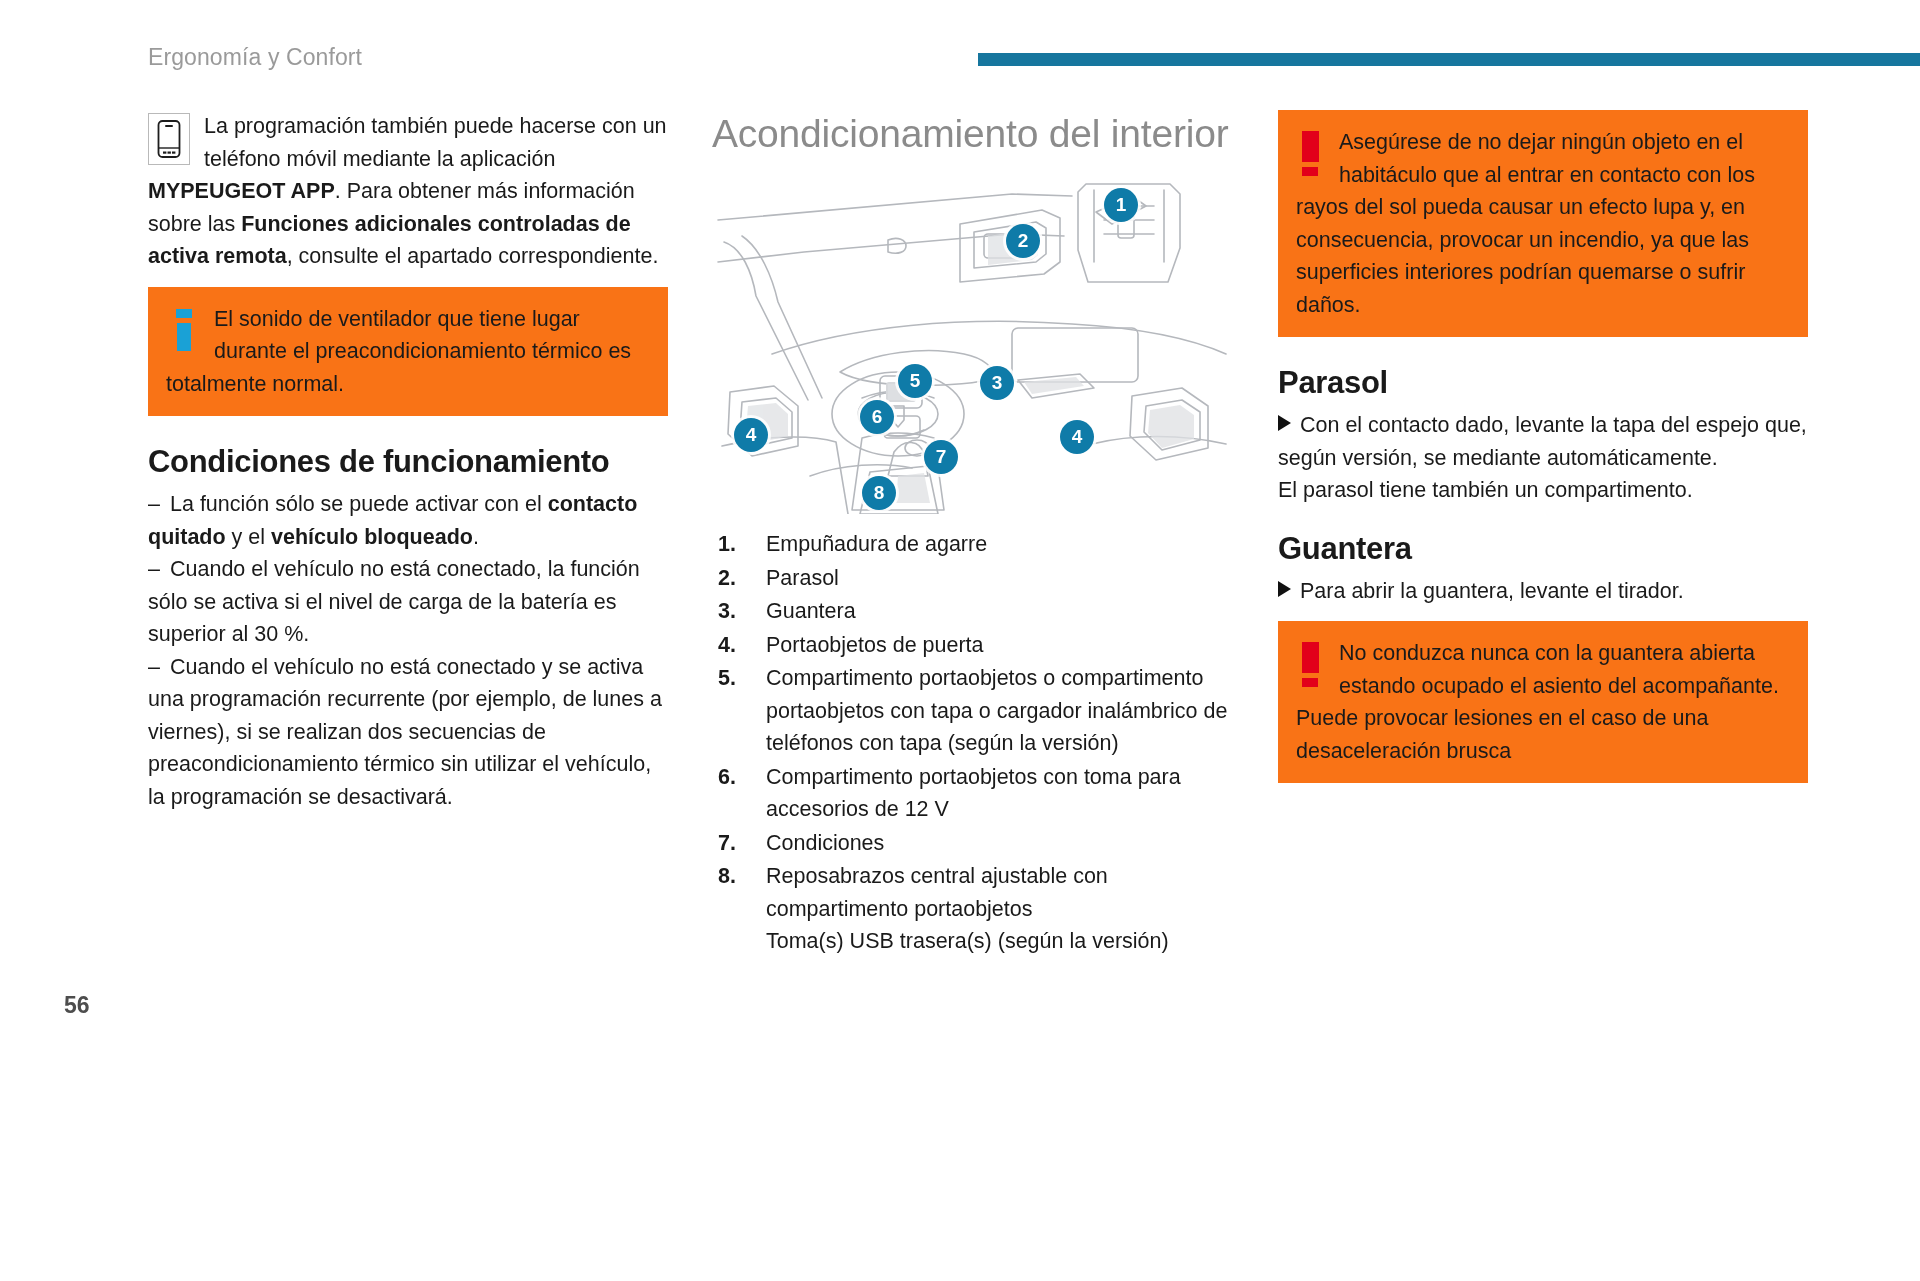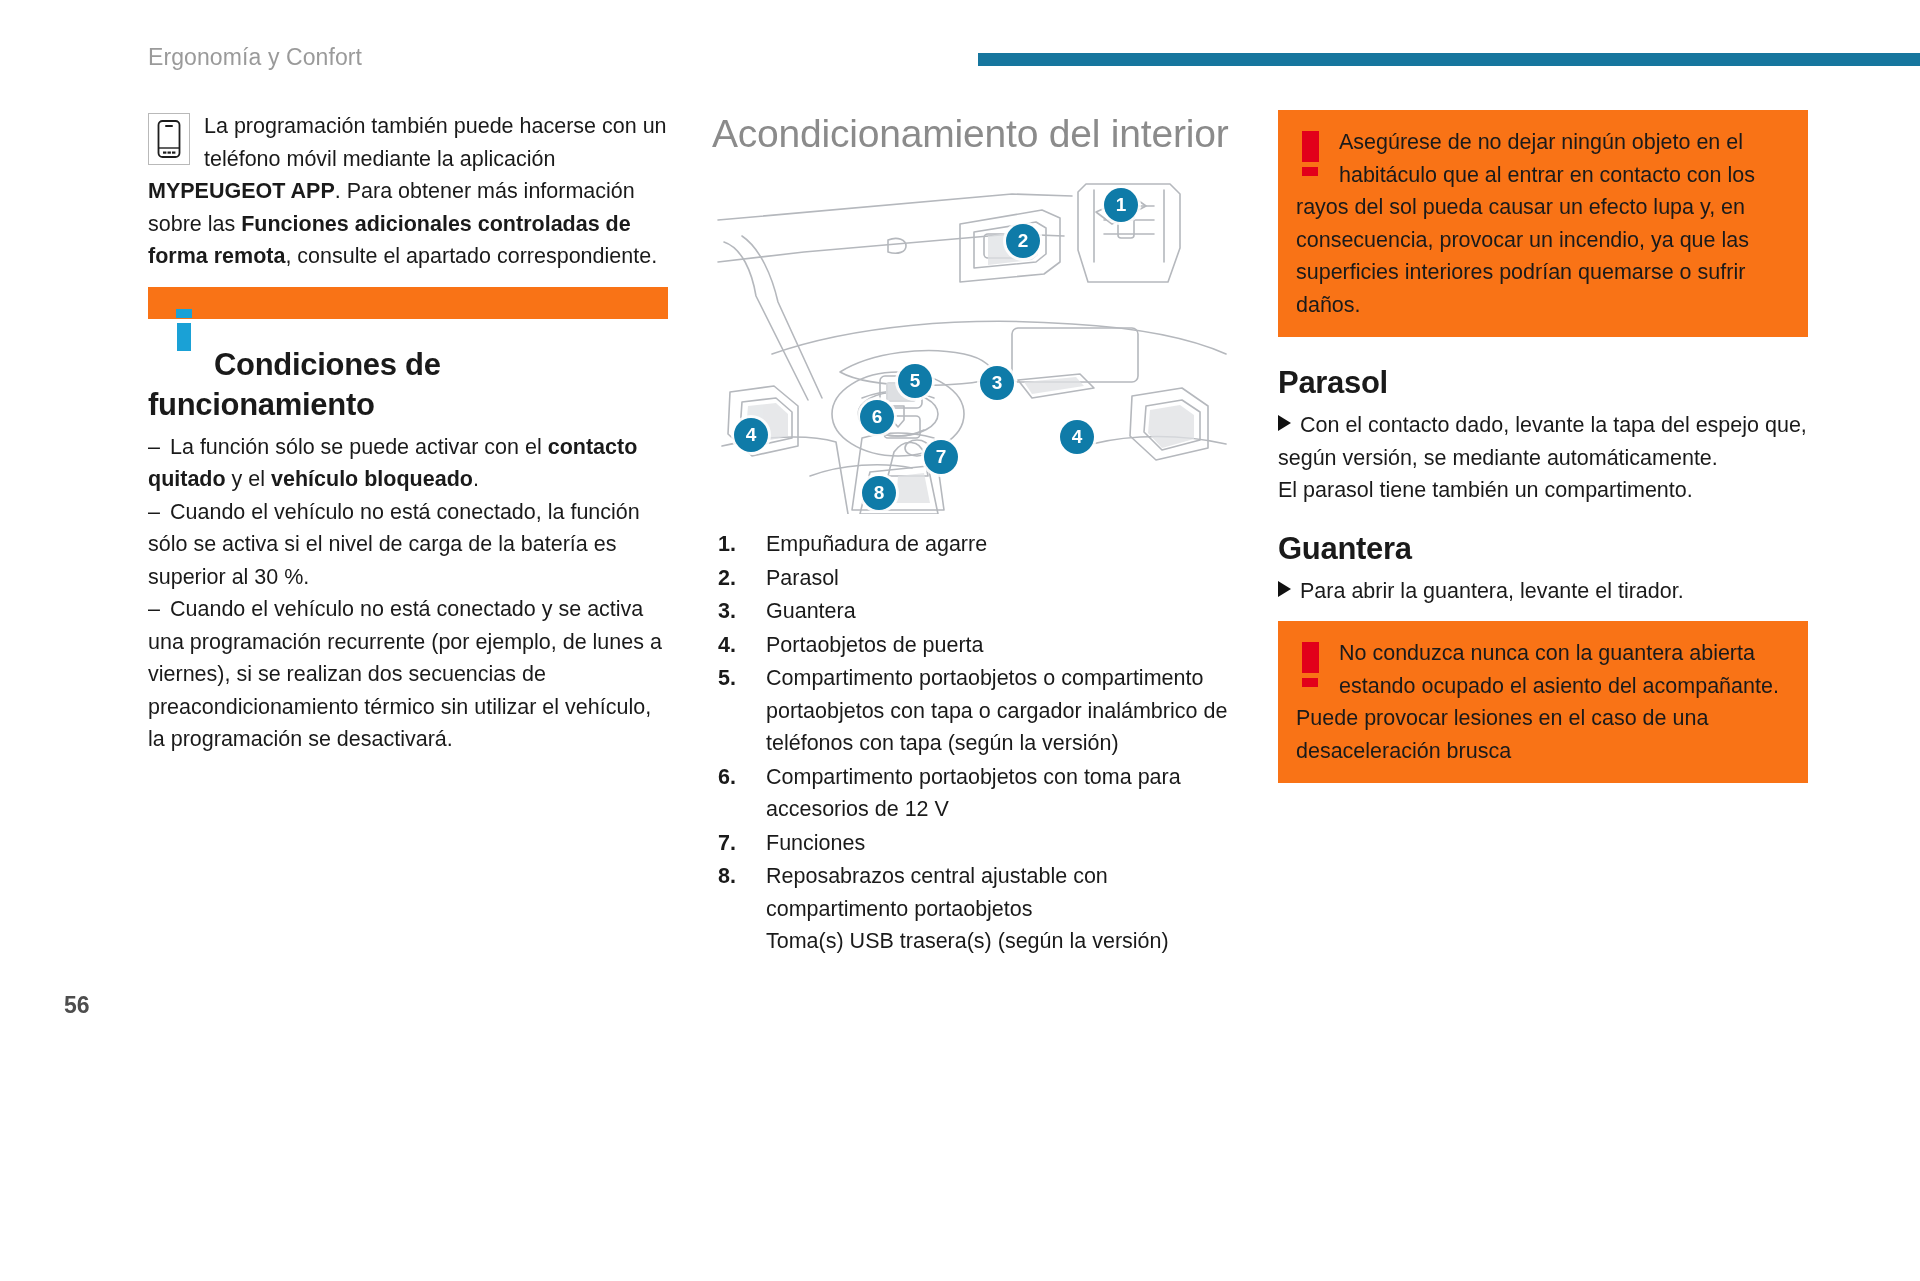--- a/index.html
+++ b/index.html
@@ -232,29 +232,30 @@
           <line x1="3" y1="29" x2="23" y2="29" stroke="#1d1d1d" stroke-width="1.4"></line>
           <rect x="7" y="32.5" width="3.4" height="2.2" fill="#1d1d1d"></rect>
           <rect x="11.5" y="32.5" width="3.4" height="2.2" fill="#1d1d1d"></rect>
           <rect x="16" y="32.5" width="3.4" height="2.2" fill="#1d1d1d"></rect>
         </svg>
       </span>
       <div class="callout-body">
         <span>La programación también puede hacerse</span>
         <span>con un teléfono móvil mediante la</span>
         <span>aplicación </span><b>MYPEUGEOT APP</b><span>.</span>
-        <span>Para obtener más información sobre las </span><b>Funciones adicionales controladas de forma remota</b><span>, consulte el apartado correspondiente.</span>
+        <span>Para obtener más información sobre las </span><b>Funciones adicionales controladas de activa remota</b><span>, consulte el apartado correspondiente.</span>
       </div>
     </div>
 
     <div class="callout">
       <span class="icon-float info-icon">
         <span class="dot"></span>
           <span class="stem"></span>
       </span>
+      <div class="callout-body">El sonido de ventilador que tiene lugar durante el preacondicionamiento térmico es totalmente normal.</div>
     </div>
 
     <h3 class="sub-title">Condiciones de funcionamiento</h3>
 
     <p>
       <span class="dash">–</span><span>La función sólo se puede activar con el </span><b>contacto quitado</b><span> y el </span><b>vehículo bloqueado</b><span>.</span>
     </p>
     <p>
       <span class="dash">–</span><span>Cuando el vehículo no está conectado, la función sólo se activa si el nivel de carga de la batería es superior al 30 %.</span>
     </p>
@@ -351,21 +352,21 @@
 
     <ol class="num-list">
       <li><span>Empuñadura de agarre</span></li>
       <li><span>Parasol</span></li>
       <li><span>Guantera</span></li>
       <li><span>Portaobjetos de puerta</span></li>
       <li>
         <span>Compartimento portaobjetos o compartimento portaobjetos con tapa o cargador inalámbrico de teléfonos con tapa (según la versión)</span>
       </li>
       <li><span>Compartimento portaobjetos con toma para accesorios de 12 V</span></li>
-      <li><span>Funciones</span></li>
+      <li><span>Condiciones</span></li>
       <li>
         <span>Reposabrazos central ajustable con compartimento portaobjetos</span>
         <span style="display:block">Toma(s) USB trasera(s) (según la versión)</span>
       </li>
     </ol>
   </div>
 
   <div class="col col3">
 
     <div class="callout" style="margin-top:0;">

